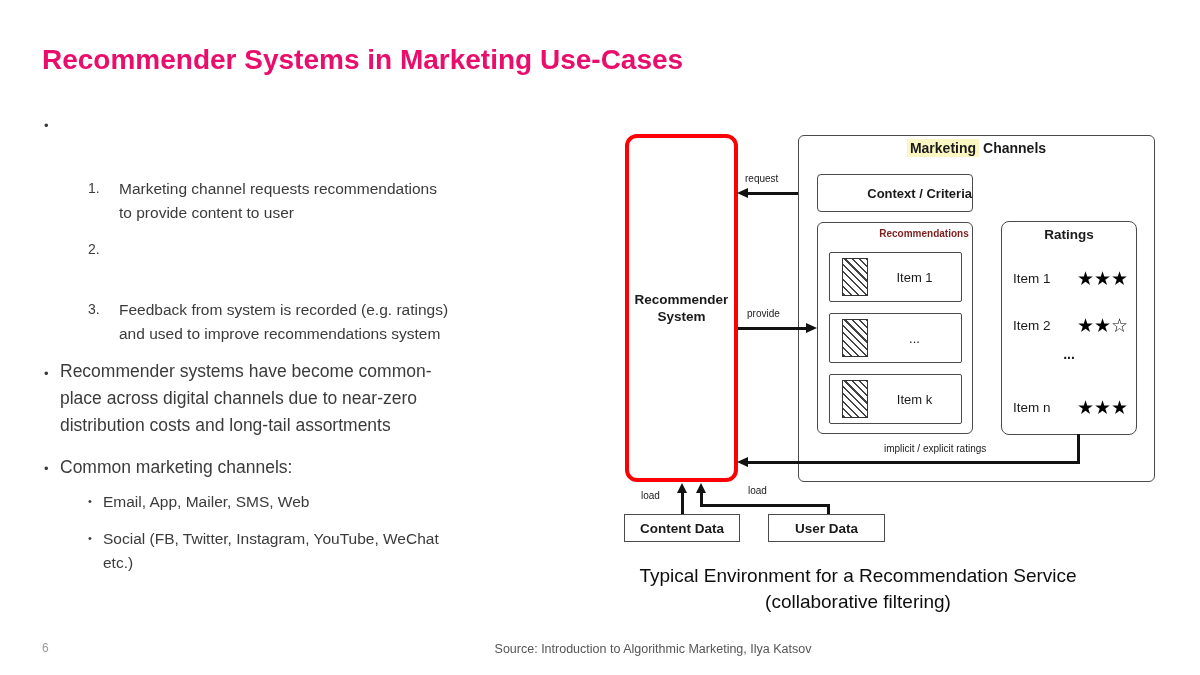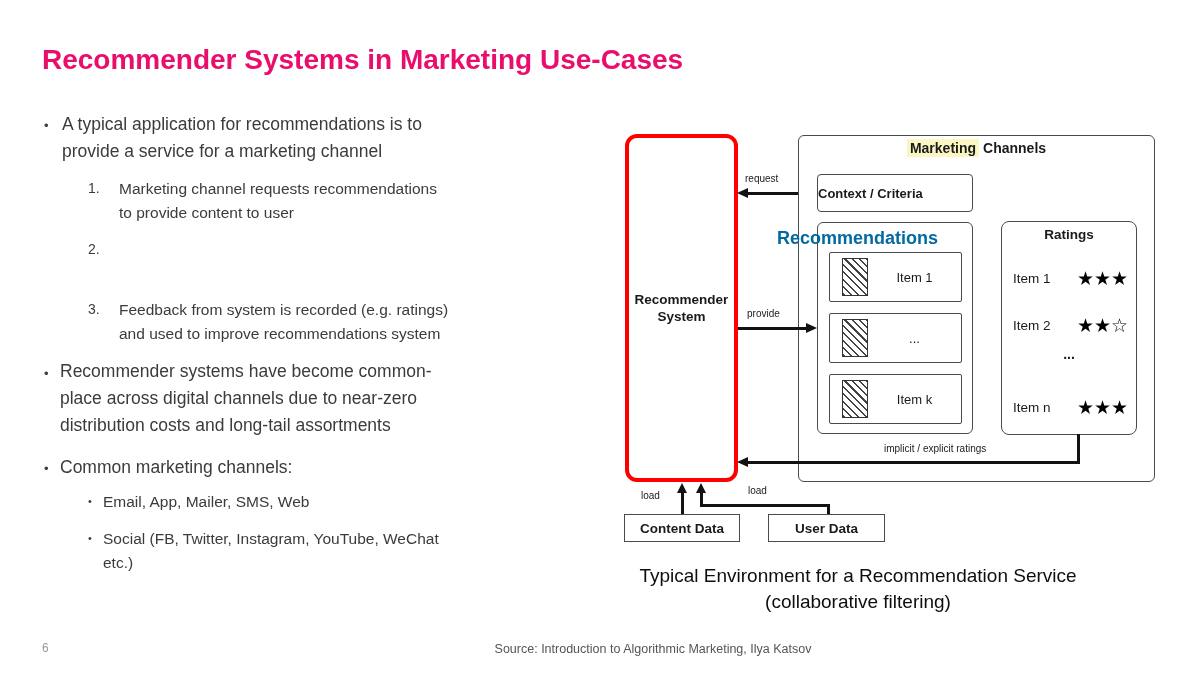--- a/index.html
+++ b/index.html
@@ -34,26 +34,26 @@
   .red-box .lbl{font-size:13.5px;font-weight:bold;color:#1a1a1a;text-align:center;line-height:17px;}
 
   
   .big-box{left:798px;top:135px;width:357px;height:347px;border-radius:6px;}
   .mkt-title{position:absolute;left:798px;top:140px;width:357px;text-align:center;
              font-size:14px;font-weight:bold;color:#1a1a1a;}
   .hl{background:#fbf7c3;padding:1px 3px;}
   .mkt-rest{margin-left:4px;}
 
   .context-box{left:817px;top:174px;width:156px;height:38px;border-radius:4px;
-               display:flex;align-items:center;justify-content:flex-start;}
+               display:flex;align-items:center;justify-content:flex-end;}
   .context-box span{font-size:13px;font-weight:bold;color:#1a1a1a;}
 
   .recs-box{left:817px;top:222px;width:156px;height:212px;border-radius:6px;}
-  .recs-head{position:absolute;left:777px;top:228px;width:156px;text-align:center;
-             font-size:18px;font-weight:bold;color:#0369a1;}
+  .recs-head{position:absolute;left:846px;top:228px;width:156px;text-align:center;
+             font-size:10px;font-weight:bold;color:#7f1d1d;}
   .item-box{position:absolute;width:133px;height:50px;border:1.4px solid #4a4a4a;border-radius:2px;
             background:#fff;box-sizing:border-box;display:flex;align-items:center;}
   .hatch{width:26px;height:38px;margin-left:12px;border:1.2px solid #333;box-sizing:border-box;
          background:repeating-linear-gradient(45deg,#444 0 1.6px,transparent 1.6px 5.2px);}
   .item-lbl{flex:1;text-align:center;font-size:13px;color:#1a1a1a;}
 
   .ratings-box{left:1001px;top:221px;width:136px;height:214px;border-radius:8px;}
   .ratings-head{position:absolute;left:1001px;top:227px;width:136px;text-align:center;
                 font-size:13.5px;font-weight:bold;color:#1a1a1a;}
   .rate-row{position:absolute;left:1001px;width:136px;height:24px;display:flex;
@@ -73,22 +73,20 @@
   .pagenum{position:absolute;left:42px;top:641px;font-size:12px;color:#9a9a9a;}
 </style>
 </head>
 <body>
 
 <div class="slide">
 
   <div class="title">Recommender Systems in Marketing Use-Cases</div>
 
   <div class="bullet-dot" style="left:44px;top:118px;">•</div>
-  <div class="l1 pre" style="left:62px;top:111px;">A typical application for recommendations is to
-provide a service for a marketing channel</div>
 
   <div class="l2num" style="left:88px;top:180px;">1.</div>
   <div class="l2 pre" style="left:119px;top:177px;">Marketing channel requests recommendations
 to provide content to user</div>
 
   <div class="l2num" style="left:88px;top:241px;">2.</div>
 
   <div class="l2num" style="left:88px;top:301px;">3.</div>
   <div class="l2 pre" style="left:119px;top:298px;">Feedback from system is recorded (e.g. ratings)
 and used to improve recommendations system</div>

